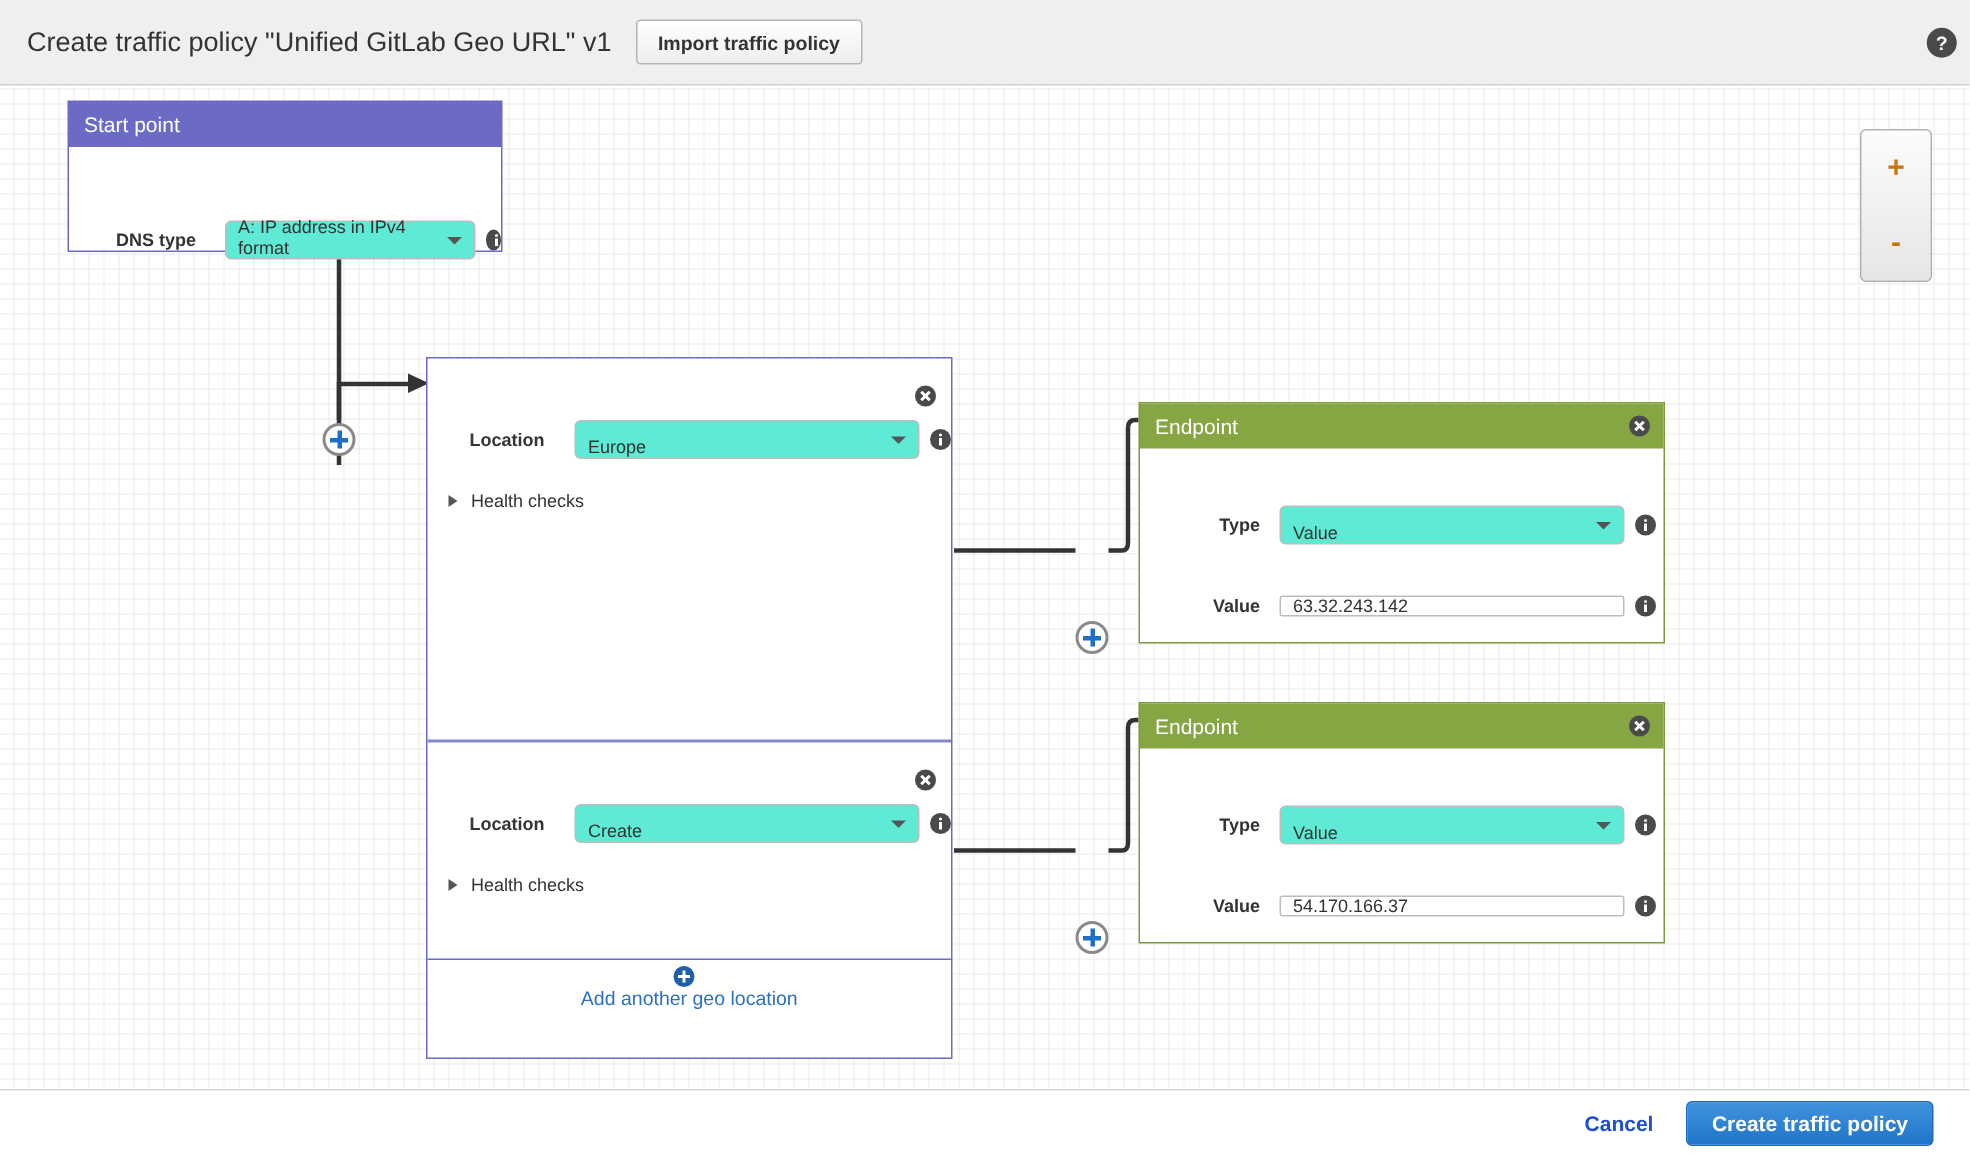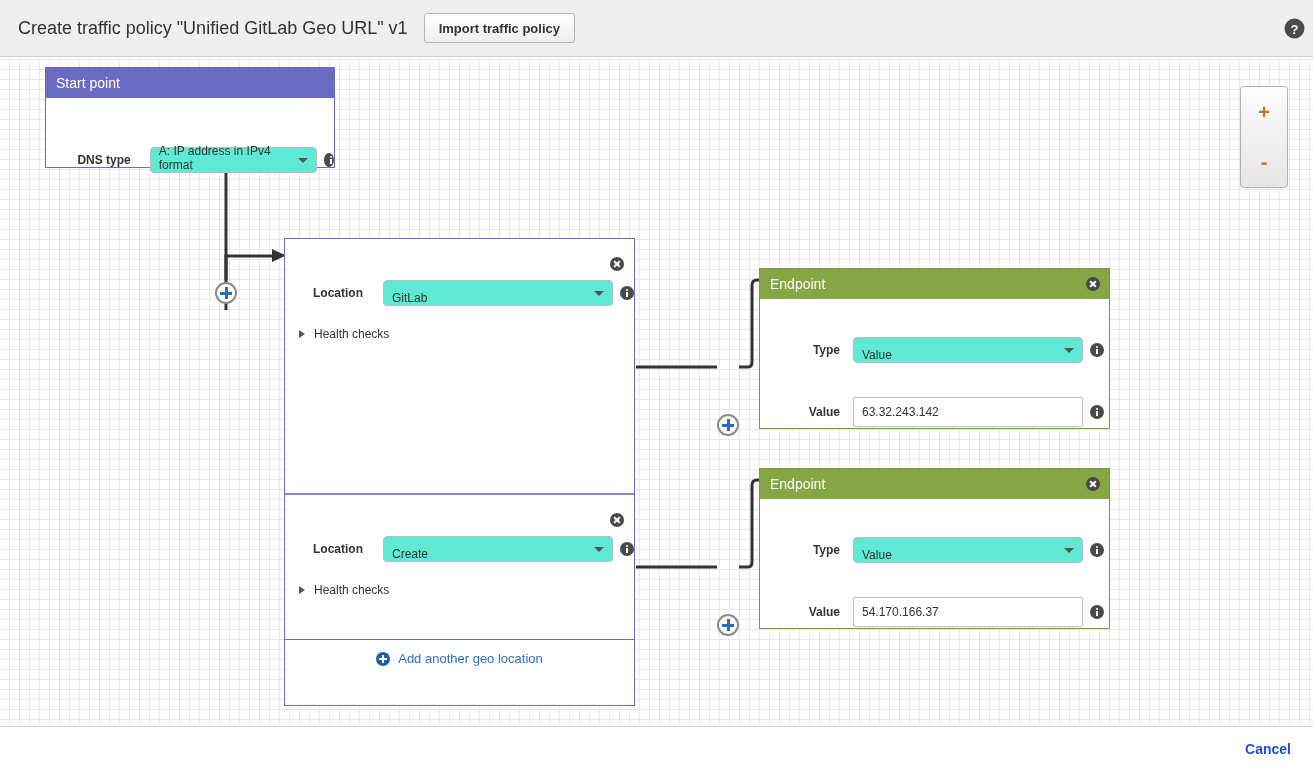--- a/index.html
+++ b/index.html
@@ -78,21 +78,21 @@
     position: relative;
   }
   .select-box .caret {
     position: absolute; right: 8px; top: 50%;
     width: 0; height: 0; margin-top: -2px;
     border-left: 5px solid transparent;
     border-right: 5px solid transparent;
     border-top: 5px solid #555555;
   }
   .text-box {
-    height: 30px; border: 1px solid #bdbdbd; border-radius: 2px;
+    height: 14px; border: 1px solid #bdbdbd; border-radius: 2px;
     background: #ffffff; font-size: 12px; color: #333333;
     display: flex; align-items: center; padding: 0 8px;
   }
 
   
   .ico { display: inline-block; }
   .ico-close, .ico-info {
     width: 14px; height: 14px; border-radius: 50%;
     background: #4a4a4a; position: relative; cursor: pointer;
   }
@@ -123,20 +123,21 @@
   .hc-label { font-size: 12px; color: #333333; margin-left: 9px; }
 
   .divider-purple {
     position: absolute; left: 0; width: 100%; height: 2px; background: #8686cc;
   }
   .footer-link-bar {
     position: absolute; left: 0; bottom: 0; width: 100%; height: 38px;
     border-top: 1px solid #6b6bc4;
     display: flex; align-items: center; justify-content: center;
     cursor: pointer;
+    flex-direction: column;
   }
   .plus-badge {
     width: 14px; height: 14px; border-radius: 50%;
     background: #1f5fa9; position: relative; margin-right: 8px;
   }
   .plus-badge::before {
     content: ""; position: absolute; left: 3px; top: 6px;
     width: 8px; height: 2px; background: #ffffff;
   }
   .plus-badge::after {
@@ -245,21 +246,21 @@
 
   <div class="node node-purple" style="left:284px; top:180px; width:351px; height:468px;">
 
     <div class="node-body" style="height:438px;">
 
       <div>
         <span class="ico ico-close" style="position:absolute; right:10px; top:18px;"></span>
         <div class="field-row" style="position:absolute; left:0; top:41px; width:100%;">
           <span class="field-label" style="width:78px;">Location</span>
           <span class="select-box" style="width:230px; margin-left:20px;">
-            <span>GitLab</span>
+            <span>Europe</span>
             <span class="caret"></span>
           </span>
           <span class="ico ico-info" style="margin-left:7px;"></span>
         </div>
         <div class="hc-row" style="left:14px; top:88px;">
           <span class="disclosure"></span>
           <span class="hc-label">Health checks</span>
         </div>
       </div>
 
@@ -337,13 +338,14 @@
   </div>
 
   <div id="zoomctl">
     <button id="zoom-in">+</button>
     <button id="zoom-out">-</button>
   </div>
 </div>
 
 <div id="bottombar">
   <button id="cancel-btn">Cancel</button>
+  <button id="create-btn">Create traffic policy</button>
 </div>
 
 </body></html>

